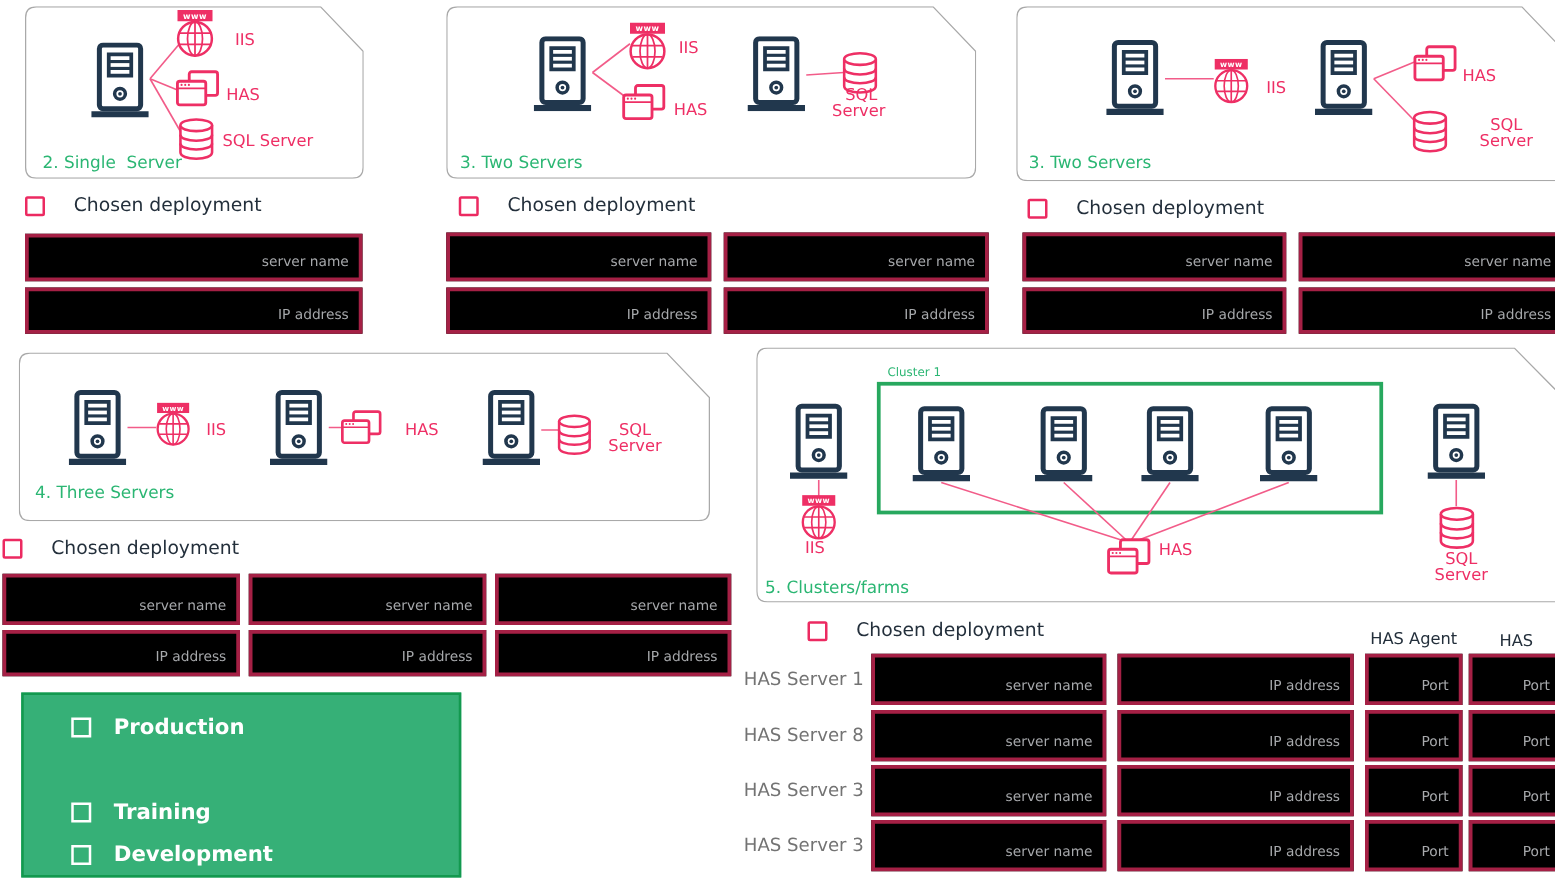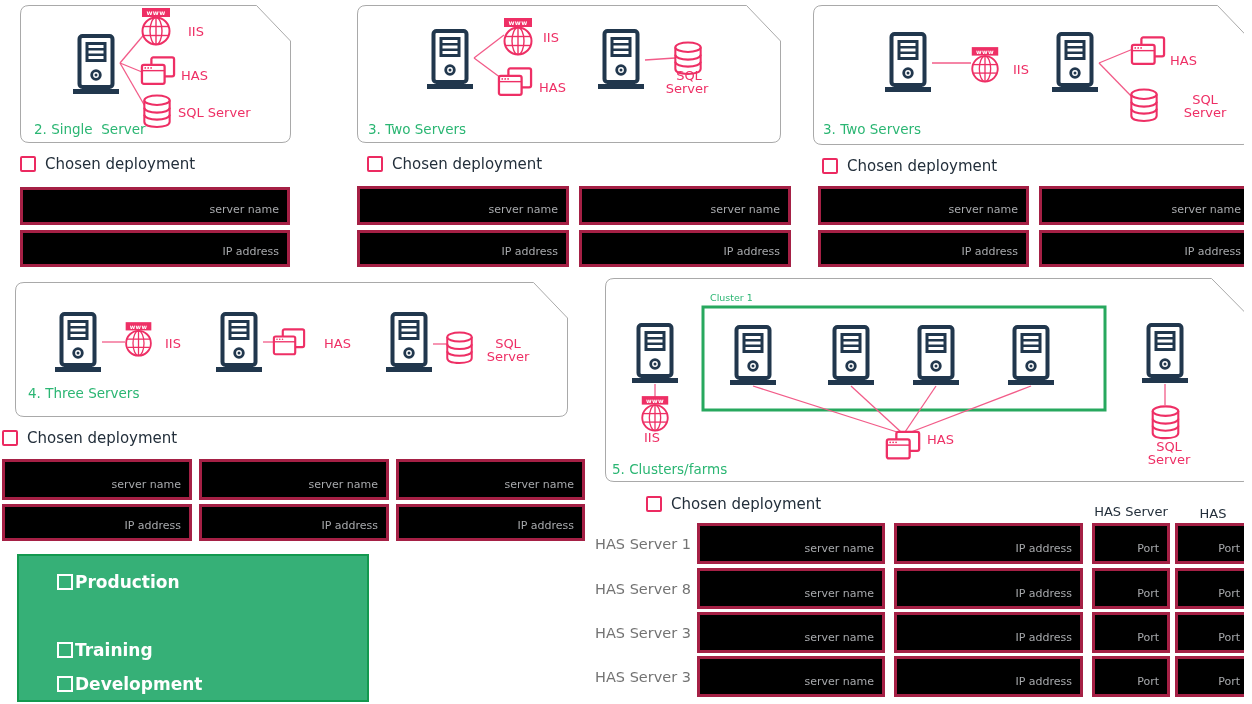--- a/index.html
+++ b/index.html
@@ -6,29 +6,29 @@
   html,body{background:#fff}
   body{font-family:"DejaVu Sans",sans-serif}
   #canvas{position:relative;width:1244px;height:704px;background:#fff;overflow:hidden}
   .panel-svg{position:absolute}
   svg text{font-family:"DejaVu Sans",sans-serif}
   .t-pink{fill:#ee2f65;font-size:13px}
   .t-green{fill:#2bb673;font-size:13.5px;white-space:pre}
   .t-cluster{fill:#2bb673;font-size:9.5px}
   .t-www{fill:#ffffff;font-size:6.5px;font-weight:bold;letter-spacing:.4px}
   .ln{stroke:#f25c89;stroke-width:1.3;fill:none}
-  .cd-row{position:absolute;display:flex;align-items:center;gap:9px}
+  .cd-row{position:absolute;display:flex;align-items:flex-end;gap:23px}
   .cd-box{width:16px;height:16px;border:2px solid #ec2a61;border-radius:2px;background:#fff;flex:none;cursor:pointer}
   .cd-label{font-size:15px;color:#232f3b;white-space:nowrap}
   .field{position:absolute;border:3px solid #a52045;background:#000000;display:flex;align-items:flex-end;justify-content:flex-end;padding:4px 8px 6px;cursor:text}
   .field span{font-size:11px;color:#a7a9ac;white-space:nowrap}
   .hdr{position:absolute;font-size:13px;color:#232f3b;text-align:center;white-space:nowrap}
   .row-label{position:absolute;font-size:14.5px;color:#737373;display:flex;align-items:center;white-space:nowrap}
   .env-box{position:absolute;left:17px;top:554px;width:352px;height:148px;background:#36b077;border:2px solid #13994f}
-  .env-row{position:absolute;left:38px;display:flex;align-items:center;gap:2px}
+  .env-row{position:absolute;left:38px;display:flex;align-items:center;gap:18px}
   .env-cb{width:16px;height:16px;border:2px solid #fff;background:transparent;flex:none;cursor:pointer}
   .env-label{font-size:17px;font-weight:bold;color:#fff;white-space:nowrap}
 </style>
 </head>
 <body>
 
 <div id="canvas">
 
   <svg width="0" height="0" style="position:absolute" aria-hidden="true">
     <defs>
@@ -227,21 +227,21 @@
   <div class="field" style="left:2px;top:504px;width:190px;height:37px">
       <span>IP address</span>
     </div>
   <div class="field" style="left:199px;top:504px;width:190px;height:37px">
       <span>IP address</span>
     </div>
   <div class="field" style="left:396px;top:504px;width:189px;height:37px">
       <span>IP address</span>
     </div>
 
-  <div class="hdr" style="left:1092px;top:504px;width:78px">HAS Server</div>
+  <div class="hdr" style="left:1092px;top:504px;width:78px">HAS Agent</div>
   <div class="hdr" style="left:1175px;top:506px;width:76px">HAS</div>
 
   <div class="row-label" style="left:595px;top:523px;height:41px">HAS Server 1</div>
   <div class="field" style="left:697px;top:523px;width:188px;height:41px">
       <span>server name</span>
     </div>
   <div class="field" style="left:894px;top:523px;width:189px;height:41px">
       <span>IP address</span>
     </div>
   <div class="field" style="left:1092px;top:523px;width:78px;height:41px">

